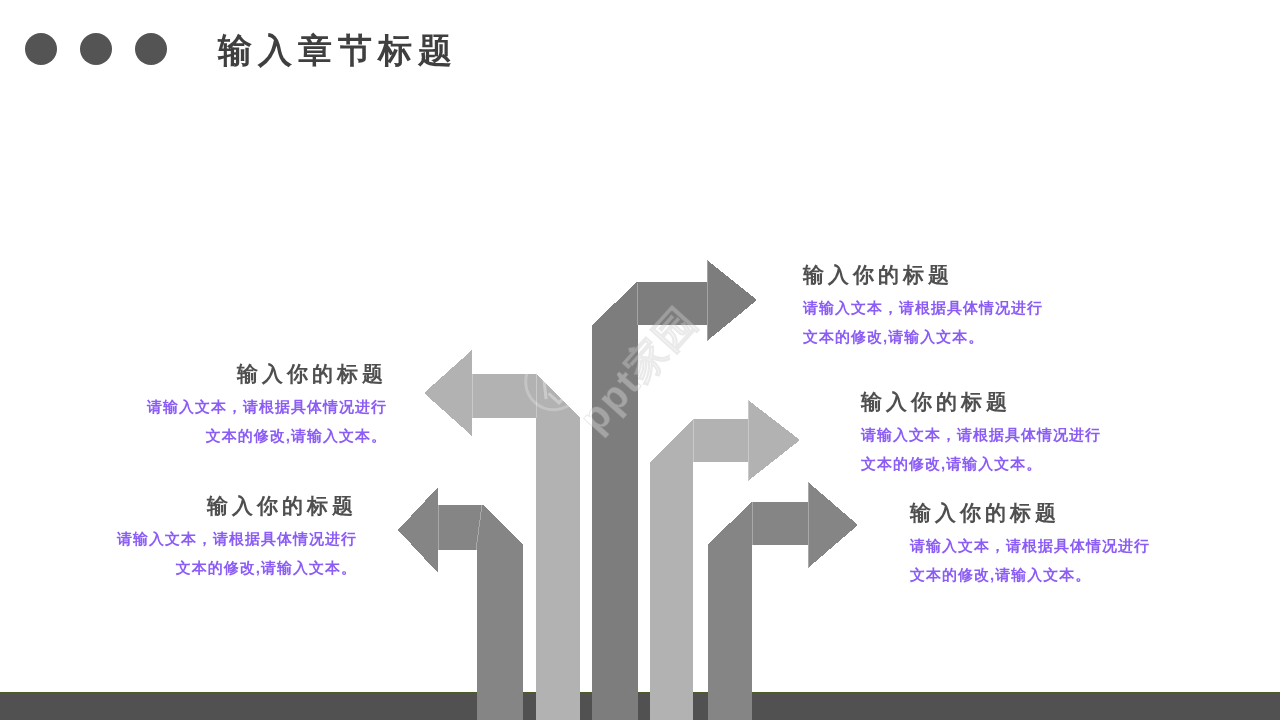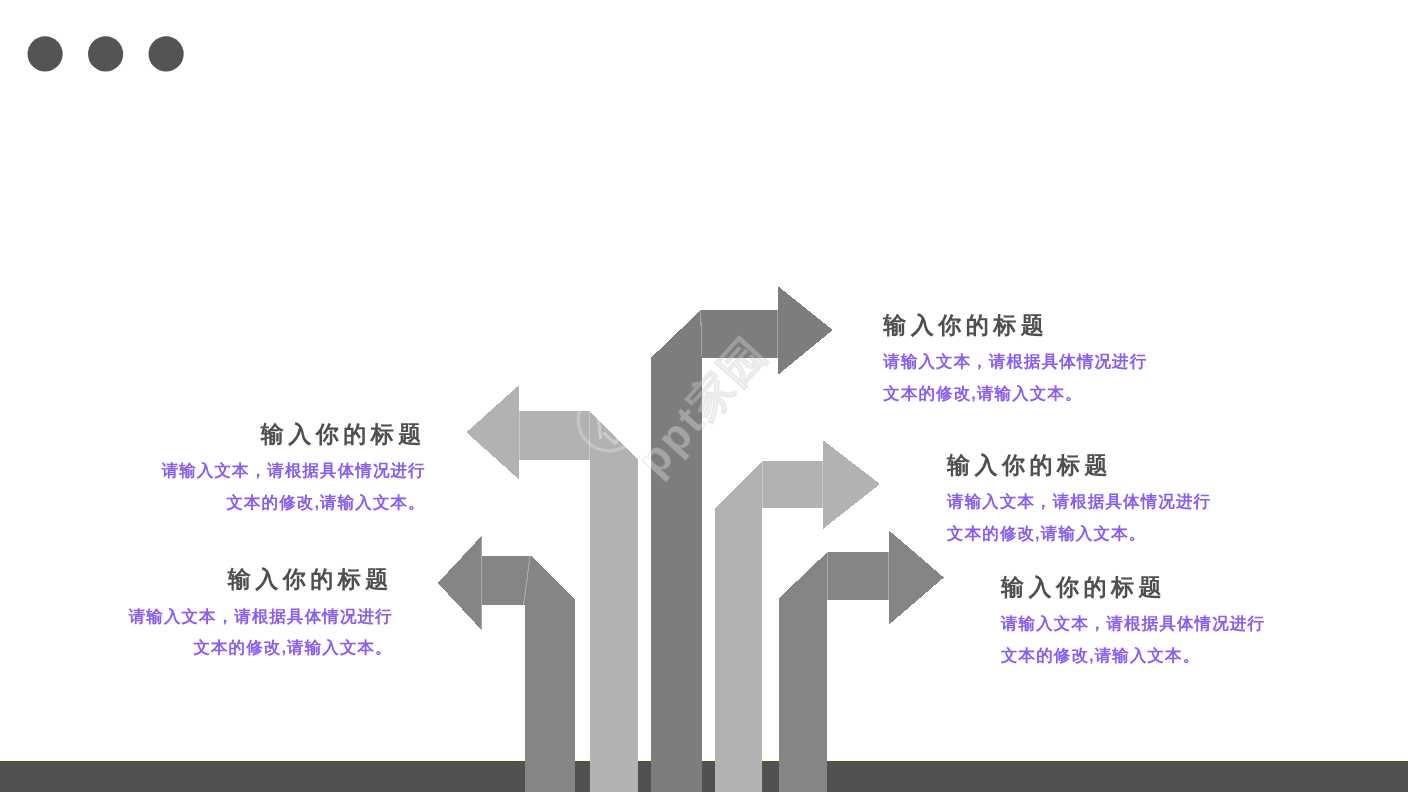--- a/index.html
+++ b/index.html
@@ -13,21 +13,21 @@
     position:absolute;top:33px;width:32px;height:32px;border-radius:50%;
     background:#545454;
   }
   .dot-1{left:25px;} .dot-2{left:80px;} .dot-3{left:135px;}
   .slide-title{
     position:absolute;left:218px;top:28px;
     font-size:34px;font-weight:700;letter-spacing:6px;color:#3f3f3f;
     white-space:nowrap;
   }
   
-  .block{position:absolute;width:340px;margin-top:22px;}
+  .block{position:absolute;width:340px;}
   .block-title{
     font-size:21px;font-weight:700;letter-spacing:4px;color:#4f4f4f;
     line-height:26px;white-space:nowrap;
   }
   .block-body{margin-top:5px;}
   .body-line{
     font-size:15px;font-weight:700;letter-spacing:1px;color:#8b5cf6;
     line-height:29px;white-space:nowrap;
   }
   .align-right{text-align:right;}
@@ -42,20 +42,21 @@
   .blocks-layer{position:absolute;left:0;top:0;width:1280px;height:720px;z-index:2;pointer-events:none;}
 </style>
 </head>
 <body>
 
 <div class="slide">
 
   <span class="header-dot dot-1"></span>
   <span class="header-dot dot-2"></span>
   <span class="header-dot dot-3"></span>
+  <div class="slide-title">输入章节标题</div>
 
   <svg class="diagram-svg" width="1280" height="720" viewBox="0 0 1280 720" shape-rendering="crispEdges">
 
     <g>
       <rect x="0" y="692" width="1280" height="28" fill="#515151"></rect>
       <rect x="0" y="692" width="1280" height="2" fill="#4c5c28"></rect>
     </g>
 
     <g fill="#858585">
       <polygon points="438,505 483,505 523,545 523,720 477,720 477,550 438,550"></polygon>

